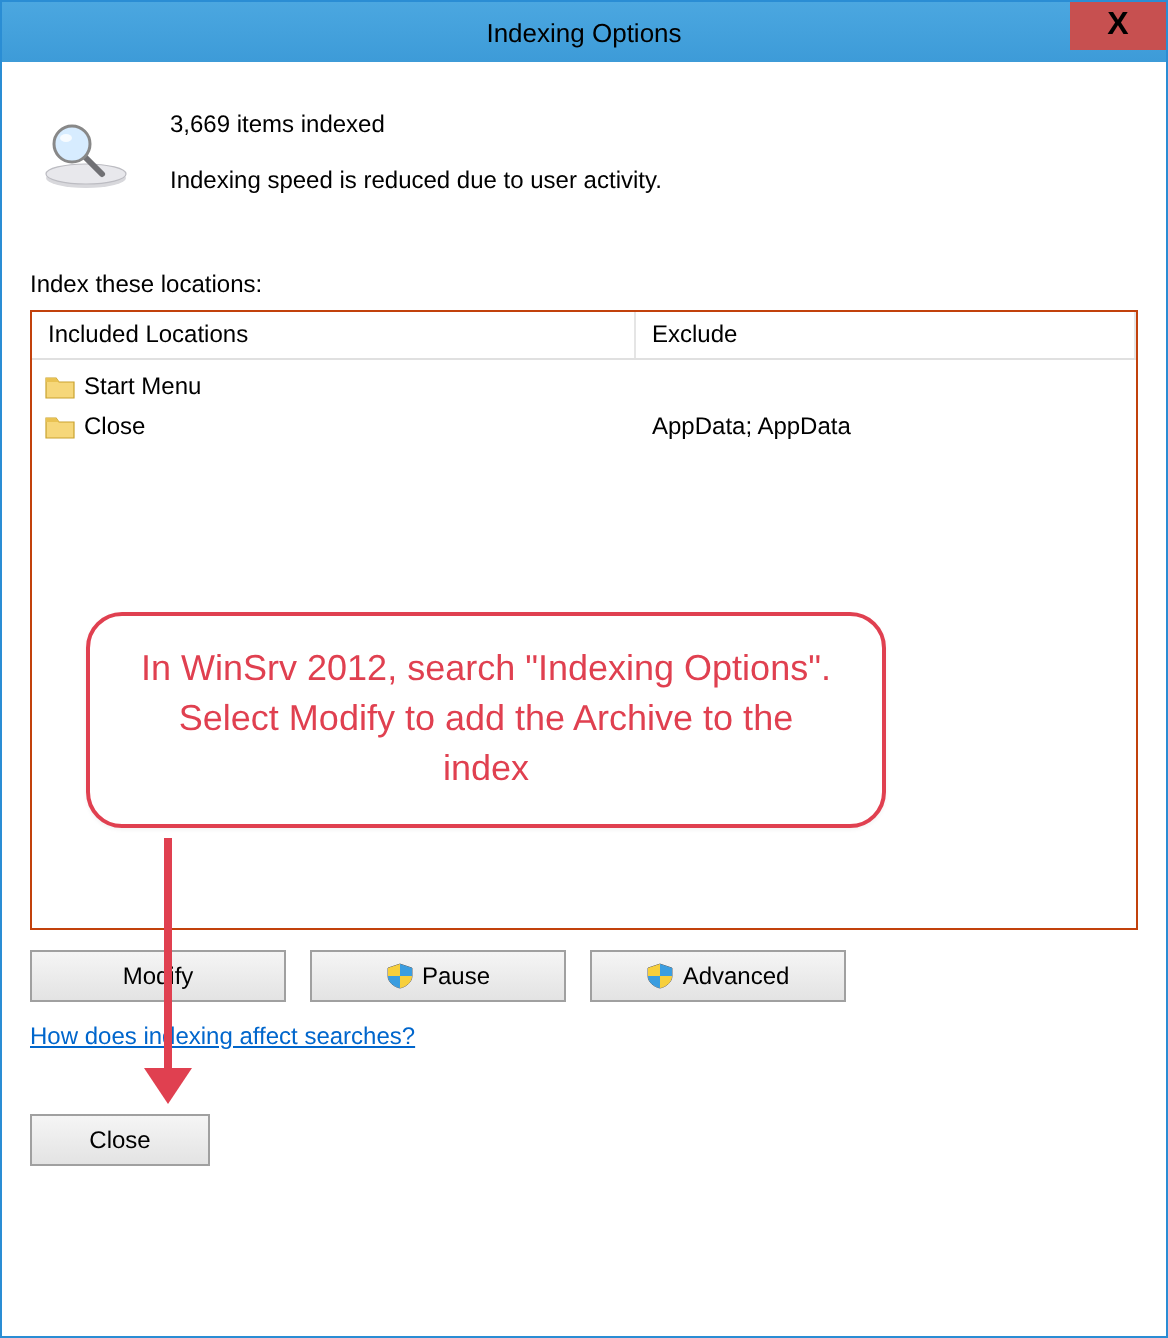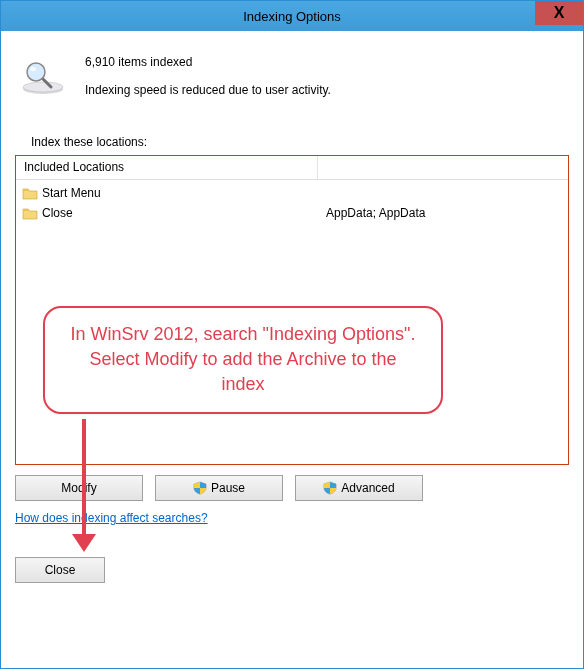--- a/index.html
+++ b/index.html
@@ -66,21 +66,21 @@
     padding: 6px 4px 10px 4px;
   }
   .mag-icon {
     width: 48px;
     height: 40px;
     flex-shrink: 0;
     margin-top: 6px;
   }
   .status-text { padding-top: 4px; }
   .status-count { margin-bottom: 14px; }
-  .section-label { margin: 28px 0 6px 16px; }
+  .section-label { margin: 28px 0 6px 0; }
   .locations-box {
     border: 1px solid #c2410c;
     height: 310px;
     background: #fff;
     position: relative;
   }
   .loc-header {
     display: flex;
     height: 24px;
     border-bottom: 1px solid #e0e0e0;
@@ -220,30 +220,31 @@
       <span class="mag-icon">
         <svg viewBox="0 0 48 40" width="48" height="40">
           <ellipse cx="24" cy="32" rx="20" ry="5" fill="#d8d8dc"></ellipse>
           <ellipse cx="24" cy="30" rx="20" ry="5" fill="#e8e8ec" stroke="#bcbcc2" stroke-width="0.6"></ellipse>
           <line x1="22" y1="20" x2="32" y2="30" stroke="#707074" stroke-width="3" stroke-linecap="round"></line>
           <circle cx="17" cy="15" r="9" fill="#d7ecff" stroke="#888" stroke-width="1.5"></circle>
           <ellipse cx="14" cy="12" rx="3" ry="2" fill="#fff" opacity="0.8"></ellipse>
         </svg>
       </span>
       <div class="status-text">
-        <div class="status-count">6,910 items indexed</div>
+        <div class="status-count">3,669 items indexed</div>
         <div>Indexing speed is reduced due to user activity.</div>
       </div>
     </div>
 
     <div class="section-label">Index these locations:</div>
 
     <div class="locations-box">
       <div class="loc-header">
         <div class="col col-included">Included Locations</div>
+        <div class="col col-exclude">Exclude</div>
       </div>
       <div class="loc-rows">
         <div class="loc-row">
           <div class="cell-inc">
             <span class="folder-icon">
               <svg viewBox="0 0 16 14" width="16" height="14">
                   <path d="M1 3 h5 l1.5 2 H15 v8 H1 Z" fill="#f6d77a" stroke="#c9a22e" stroke-width="0.6"></path>
                   <path d="M1 3 h5 l1.5 2 H1 Z" fill="#e9c252"></path>
                 </svg>
             </span>

